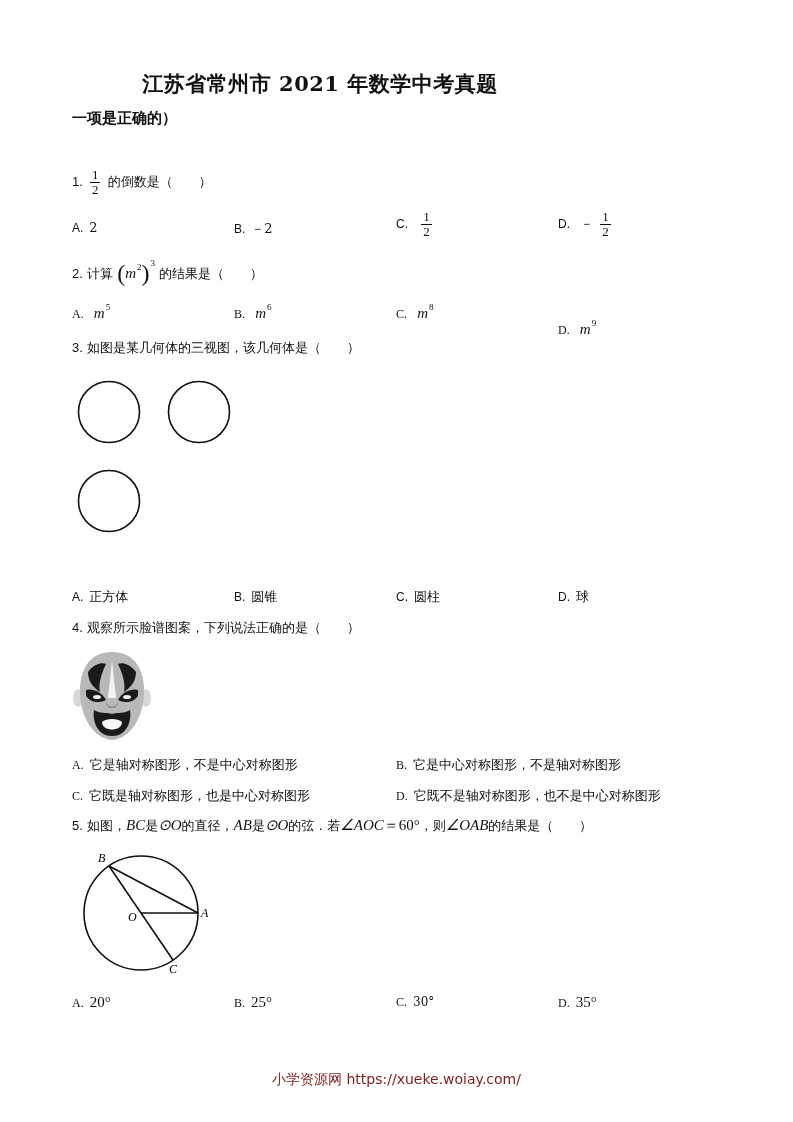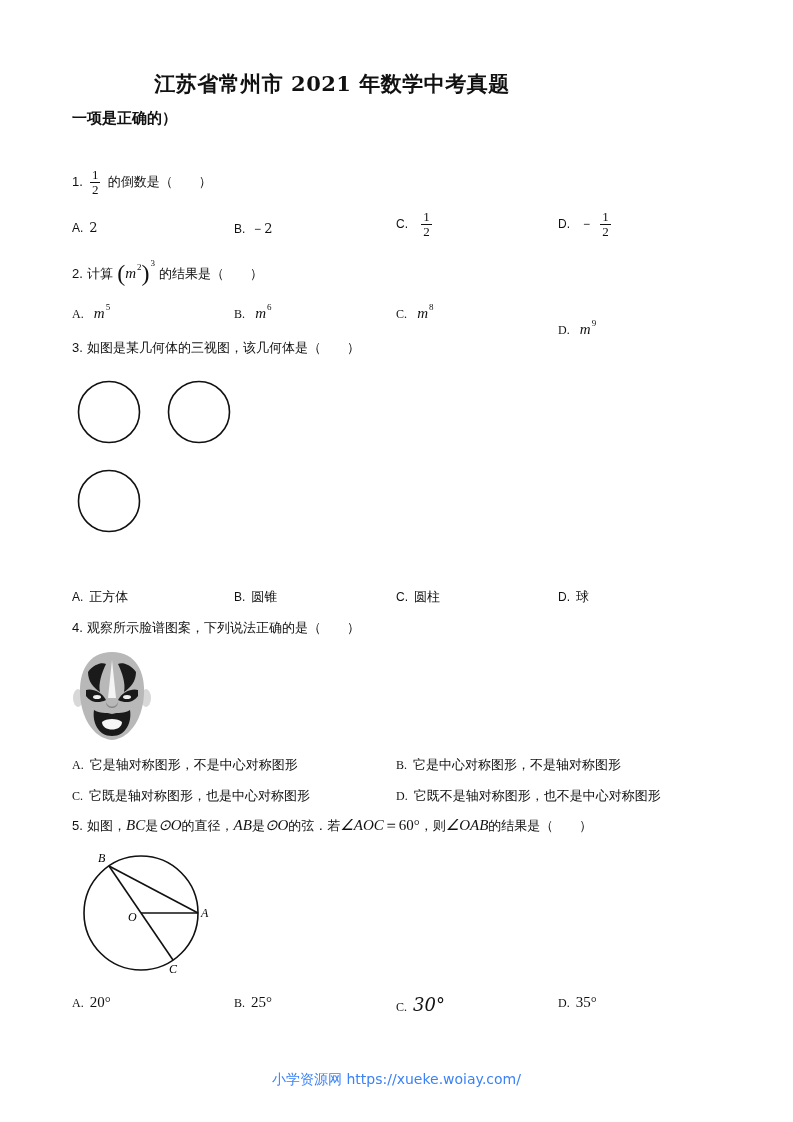--- a/index.html
+++ b/index.html
@@ -2,41 +2,41 @@
 <html><head>
 <meta charset="utf-8">
 <style>
   html, body { margin: 0; padding: 0; background: #ffffff; }
   body {
     width: 793px; height: 1122px; position: relative; overflow: hidden;
     font-family: "DejaVu Serif", "Liberation Serif", serif; color: #111;
   }
   .abs { position: absolute; }
   .title {
-    left: 12px; width: 640px; top: 70px; text-align: center;
+    left: 0; width: 640px; top: 70px; text-align: center;
     font-size: 21px; font-weight: bold; letter-spacing: 0.5px;
   }
   .section {
     left: 72px; width: 660px; font-size: 15px; font-weight: bold; line-height: 32px;
   }
   .q { font-size: 13px; left: 72px; }
   .qnum { font-family: "Liberation Sans", "DejaVu Sans", sans-serif; font-size: 13px; }
   .opt { font-size: 13px; }
   .optl { font-family: "Liberation Sans", "DejaVu Sans", sans-serif; font-size: 12px; margin-right: 6px; }
   .optl.serif { font-family: "Liberation Serif", "DejaVu Serif", serif; }
   .frac { display: inline-flex; flex-direction: column; align-items: center; vertical-align: middle; font-family: "Liberation Serif", serif; font-size: 13px; line-height: 14px; margin: 0 3px; }
   .frac .num { padding: 0 2px; }
   .frac .bar { width: 100%; border-top: 1px solid #111; }
   .m { font-family: "Liberation Serif", serif; font-style: italic; font-size: 15px; }
   .sup { font-family: "Liberation Serif", serif; font-size: 9px; vertical-align: 8px; margin-left: 1px; }
   .paren-big { font-family: "Liberation Serif", serif; font-size: 24px; vertical-align: -3px; }
   .math { font-family: "Liberation Serif", serif; font-style: italic; font-size: 15px; }
   .math-up { font-family: "Liberation Serif", serif; font-size: 15px; text-align: center; }
   .footer {
-    left: 0; width: 793px; top: 1071px; text-align: center; color: #3b82f6;
+    left: 0; width: 793px; top: 1071px; text-align: center; color: #7f1d1d;
     font-family: "DejaVu Sans", "Liberation Sans", sans-serif; font-size: 14px;
   }
   svg { display: block; }
 </style>
 </head>
 <body>
 
 <div class="abs title">江苏省常州市 2021 年数学中考真题</div>
 
 <div class="abs section" style="top:102px;">
@@ -182,19 +182,19 @@
     <text x="93" y="125" font-family="Liberation Serif, serif" font-style="italic" font-size="12">C</text>
   </svg>
 </div>
 <div class="abs opt" style="left:72px; top:994px;">
   <span class="optl serif">A.</span><span class="math-up">20°</span>
 </div>
 <div class="abs opt" style="left:234px; top:994px;">
   <span class="optl serif">B.</span><span class="math-up">25°</span>
 </div>
 <div class="abs opt" style="left:396px; top:994px;">
-  <span class="optl serif">C.</span><span style="font-size:18px;font-style:italic;">30°</span>
+  <span class="optl serif">C.</span><span style="font-size:12px;">30°</span>
 </div>
 <div class="abs opt" style="left:558px; top:994px;">
   <span class="optl serif">D.</span><span class="math-up">35°</span>
 </div>
 
 <div class="abs footer">小学资源网 https://xueke.woiay.com/</div>
 
 </body></html>

